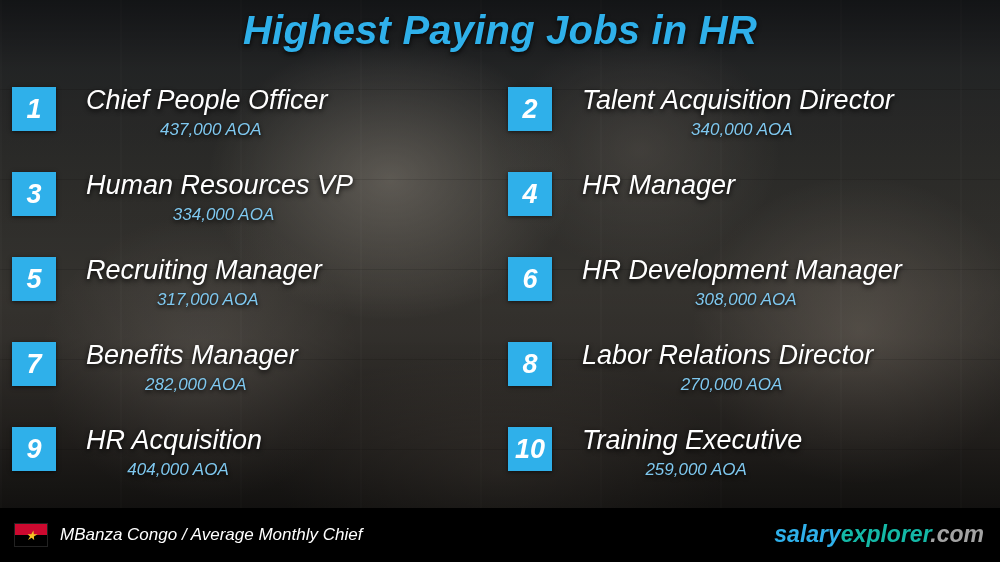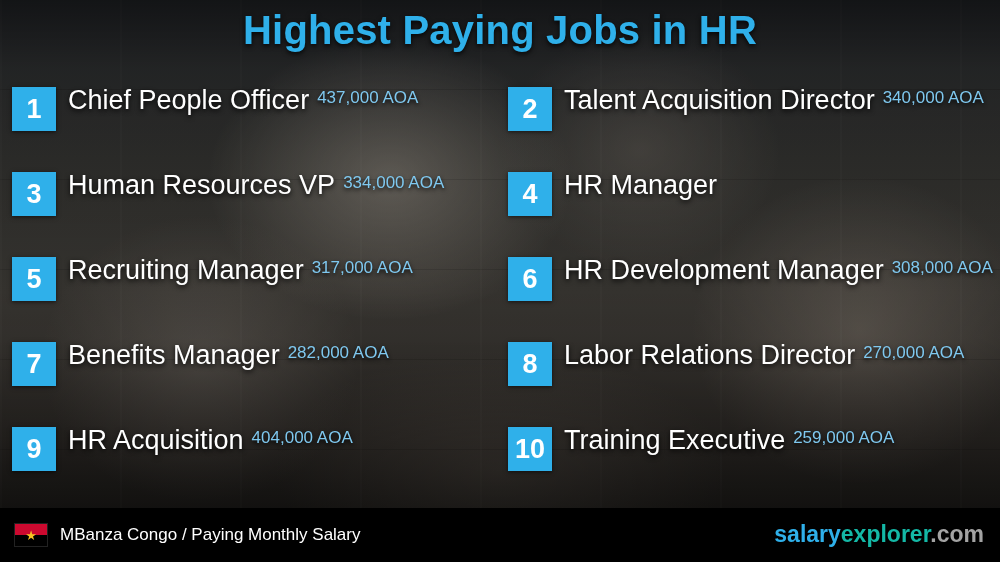--- a/index.html
+++ b/index.html
@@ -9,20 +9,21 @@
   }
   body {
     font-family: "Liberation Sans", sans-serif;
   }
   .canvas {
     position: relative;
     width: 1000px;
     height: 562px;
     overflow: hidden;
     background: #1d1f22;
+    font-style: italic;
   }
   
   .bg {
     position: absolute;
     inset: 0;
     background:
       radial-gradient(ellipse 260px 200px at 390px 180px, rgba(228,216,200,0.40), rgba(228,216,200,0) 70%),
       radial-gradient(ellipse 200px 170px at 640px 150px, rgba(150,140,130,0.35), rgba(150,140,130,0) 70%),
       radial-gradient(ellipse 240px 220px at 860px 330px, rgba(190,175,160,0.32), rgba(190,175,160,0) 70%),
       radial-gradient(ellipse 220px 200px at 200px 360px, rgba(170,160,150,0.30), rgba(170,160,150,0) 72%),
@@ -89,22 +90,24 @@
     font-size: 27px;
     font-weight: bold;
     display: flex;
     align-items: center;
     justify-content: center;
     padding: 0 7px;
     margin-top: 3px;
     box-shadow: 0 1px 4px rgba(0,0,0,0.6);
   }
   .texts {
-    margin-left: 12px;
-    display: flex;
+    margin-left: 30px;
+    display: flex;
+    flex-direction: column;
+    align-items: center;
   }
   .job {
     color: #ffffff;
     font-size: 27px;
     line-height: 32px;
     text-shadow: 0 2px 5px rgba(0,0,0,0.9);
     white-space: nowrap;
   }
   .salary {
     color: #7fc8ef;
@@ -253,19 +256,19 @@
         <div class="salary">259,000 AOA</div>
       </div>
     </div>
 
   </div>
 
   <div class="footer">
     <div class="flag">
       <span class="emblem">★</span>
     </div>
-    <div class="footer-text">MBanza Congo / Paying Monthly Salary</div>
+    <div class="footer-text">MBanza Congo / Average Monthly Chief</div>
     <div class="brand">
       <span class="b1">salary</span><span class="b2">explorer</span><span class="b3">.com</span>
     </div>
   </div>
 
 </div>
 
 </body></html>

